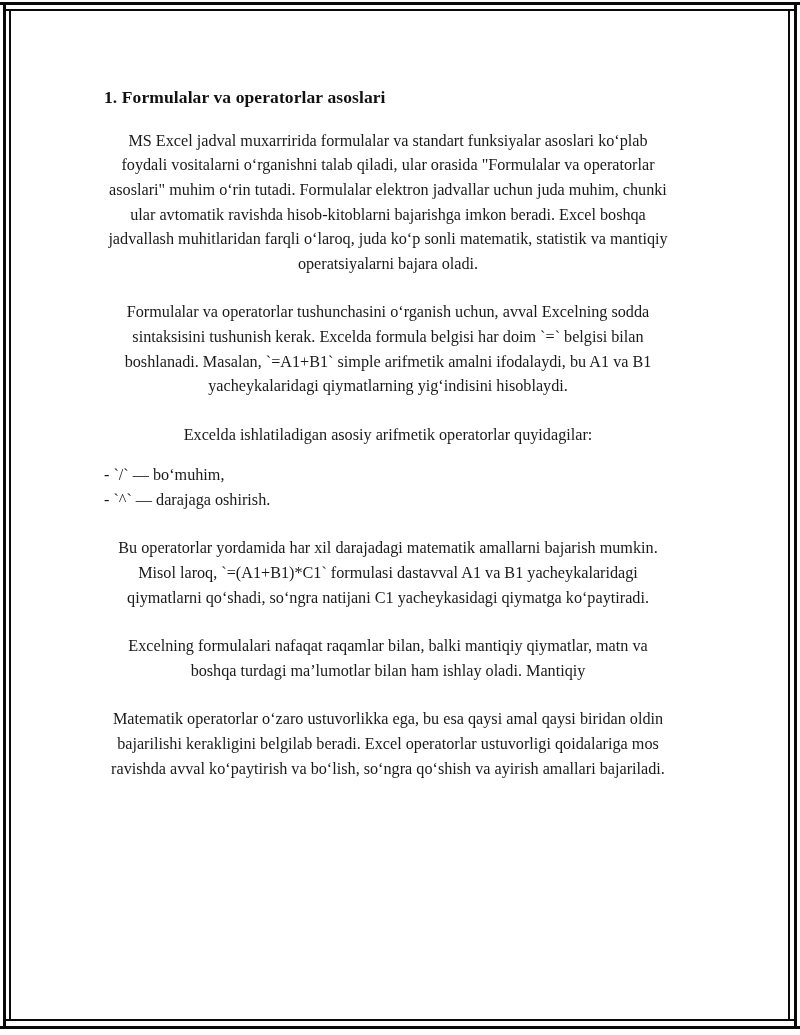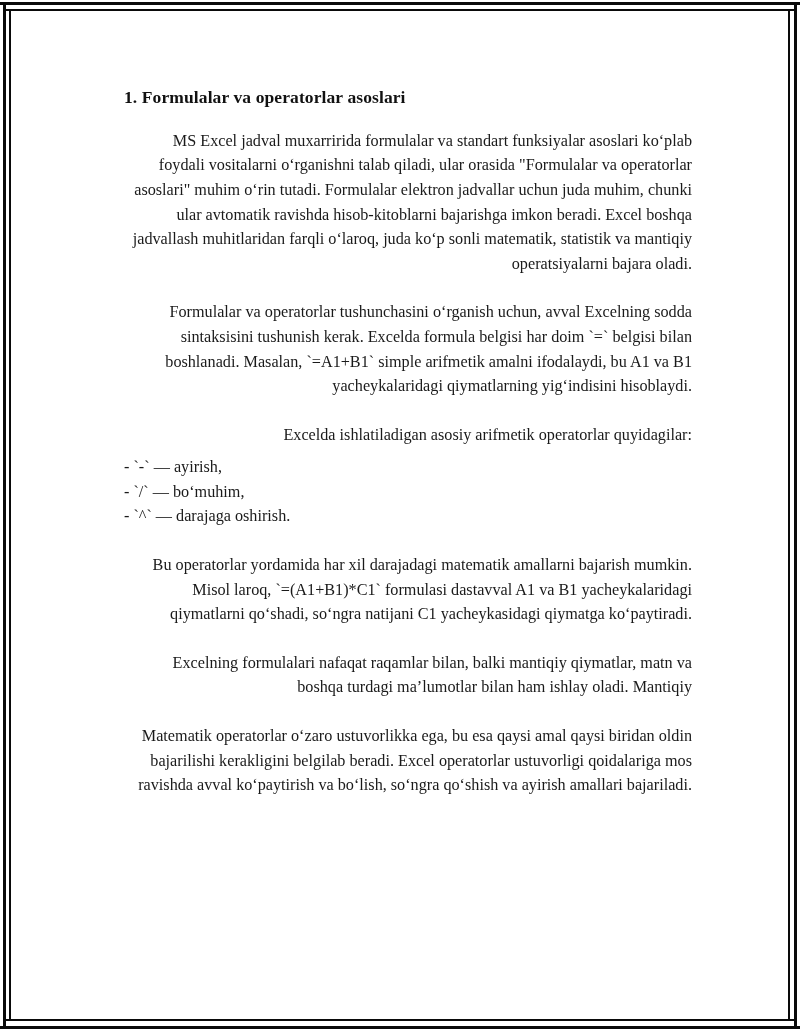--- a/index.html
+++ b/index.html
@@ -33,52 +33,52 @@
   .rule-bottom-inner{ left: 4px; top: 1019px; width: 790px; height: 2px; }
   .rule-bottom-outer{ left: 0;   top: 1026px; width: 800px; height: 3px; }
   .rule-left-outer  { left: 3px; top: 2px;    width: 3px;   height: 1027px; }
   .rule-left-inner  { left: 9px; top: 9px;    width: 2px;   height: 1012px; }
   .rule-right-inner { left: 788px;top: 9px;   width: 2px;   height: 1012px; }
   .rule-right-outer { left: 794px;top: 2px;   width: 3px;   height: 1027px; }
 
   
   .doc-body {
     position: absolute;
-    left: 124px;
+    left: 104px;
     top: 86px;
     width: 568px;
   }
 
   .doc-heading {
     font-size: 17.5px;
     font-weight: bold;
     color: #111111;
     line-height: 1.3;
     margin: 0 0 20px 0;
     letter-spacing: 0.1px;
   }
 
   .doc-para {
     font-size: 16.2px;
     color: #1a1a1a;
     line-height: 24.6px;
     margin: 0 0 24px 0;
-    text-align: right;
+    text-align: center;
   }
   .doc-para:last-child { margin-bottom: 0; }
 
   .doc-list {
     font-size: 16.2px;
     color: #1a1a1a;
     line-height: 24.6px;
     margin: 0 0 24px 0;
   }
   .doc-list-item { white-space: pre; }
 
-  .lead-in { margin-bottom: 8px; }
+  .lead-in { margin-bottom: 16px; }
 </style>
 </head>
 <body>
 
 <div class="page-frame">
 
   <div class="rule rule-top-outer"></div>
   <div class="rule rule-top-inner"></div>
   <div class="rule rule-left-outer"></div>
   <div class="rule rule-left-inner"></div>
@@ -90,21 +90,20 @@
   <div class="doc-body">
 
     <h1 class="doc-heading">1. Formulalar va operatorlar asoslari</h1>
 
     <p class="doc-para">MS Excel jadval muxarririda formulalar va standart funksiyalar asoslari ko‘plab foydali vositalarni o‘rganishni talab qiladi, ular orasida "Formulalar va operatorlar asoslari" muhim o‘rin tutadi. Formulalar elektron jadvallar uchun juda muhim, chunki ular avtomatik ravishda hisob-kitoblarni bajarishga imkon beradi. Excel boshqa jadvallash muhitlaridan farqli o‘laroq, juda ko‘p sonli matematik, statistik va mantiqiy operatsiyalarni bajara oladi.</p>
 
     <p class="doc-para">Formulalar va operatorlar tushunchasini o‘rganish uchun, avval Excelning sodda sintaksisini tushunish kerak. Excelda formula belgisi har doim `=` belgisi bilan boshlanadi. Masalan, `=A1+B1` simple arifmetik amalni ifodalaydi, bu A1 va B1 yacheykalaridagi qiymatlarning yig‘indisini hisoblaydi.</p>
 
     <div class="doc-list">
       <p class="doc-para lead-in">Excelda ishlatiladigan asosiy arifmetik operatorlar quyidagilar:</p>
-      <div class="doc-list-item">- `-` — ayirish,</div>
       <div class="doc-list-item">- `/` — bo‘muhim,</div>
       <div class="doc-list-item">- `^` — darajaga oshirish.</div>
     </div>
 
     <p class="doc-para">Bu operatorlar yordamida har xil darajadagi matematik amallarni bajarish mumkin. Misol laroq, `=(A1+B1)*C1` formulasi dastavval A1 va B1 yacheykalaridagi qiymatlarni qo‘shadi, so‘ngra natijani C1 yacheykasidagi qiymatga ko‘paytiradi.</p>
 
     <p class="doc-para">Excelning formulalari nafaqat raqamlar bilan, balki mantiqiy qiymatlar, matn va boshqa turdagi ma’lumotlar bilan ham ishlay oladi. Mantiqiy</p>
 
     <p class="doc-para">Matematik operatorlar o‘zaro ustuvorlikka ega, bu esa qaysi amal qaysi biridan oldin bajarilishi kerakligini belgilab beradi. Excel operatorlar ustuvorligi qoidalariga mos ravishda avval ko‘paytirish va bo‘lish, so‘ngra qo‘shish va ayirish amallari bajariladi.</p>
 

